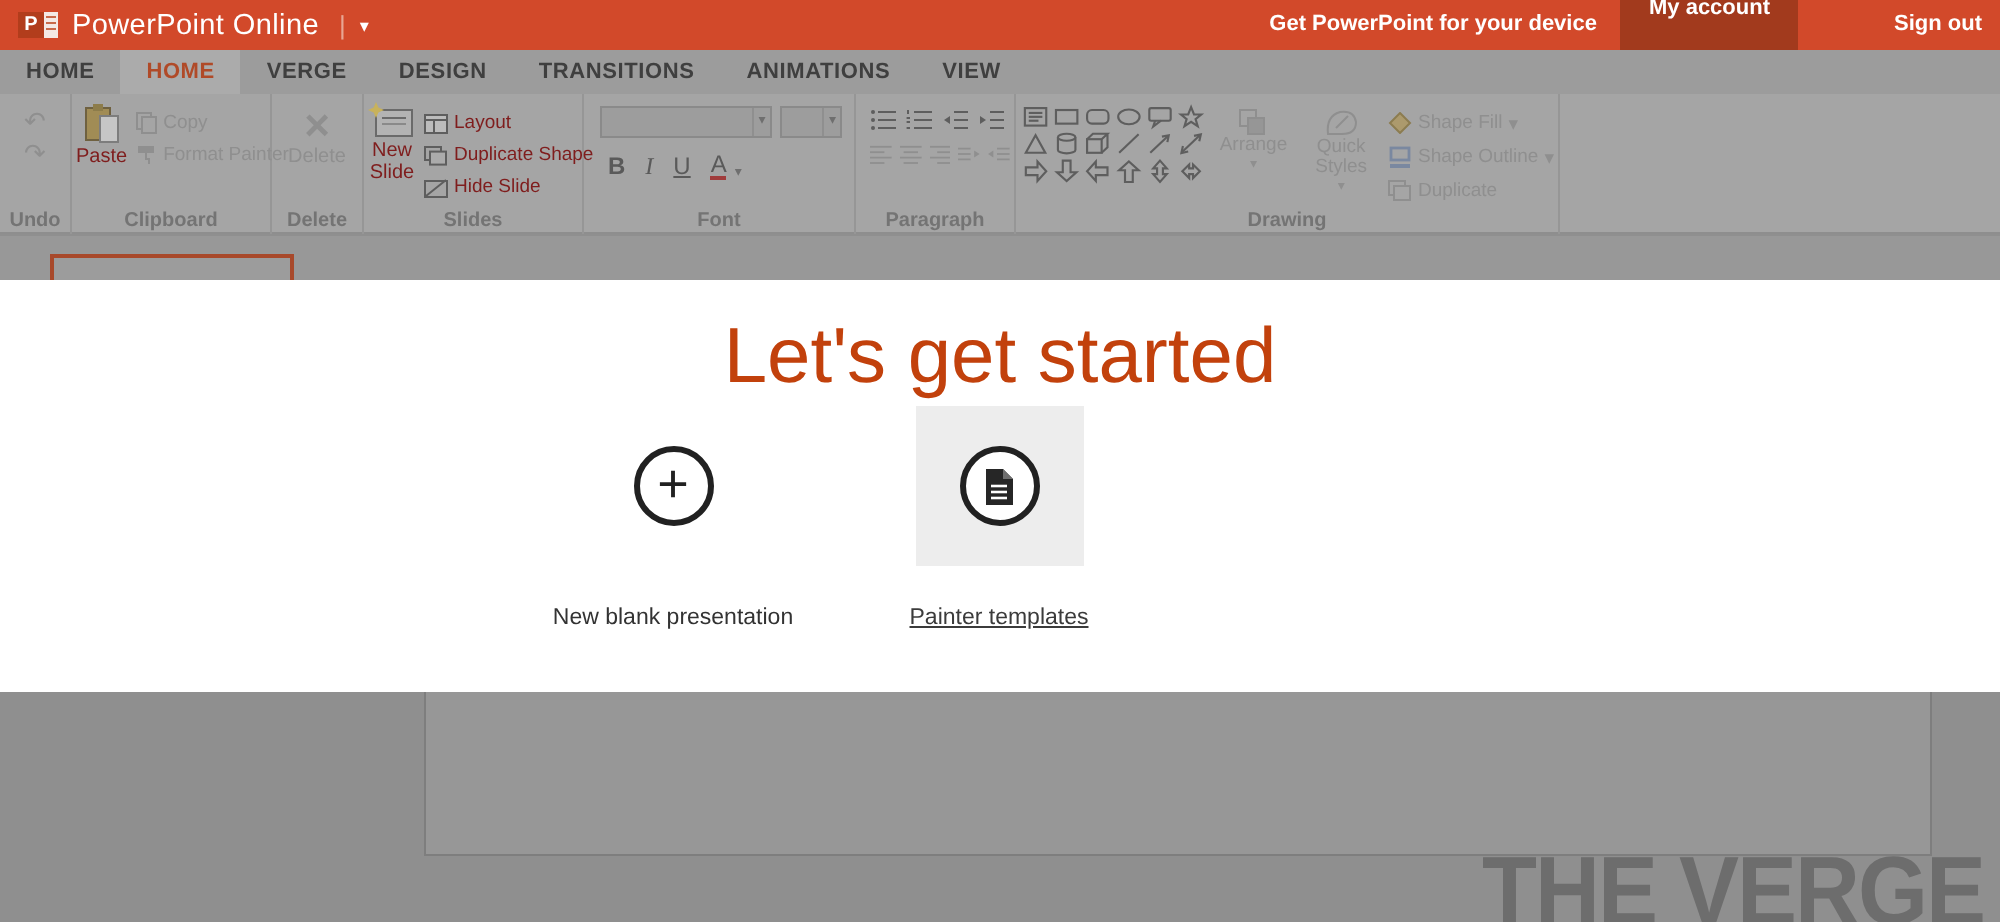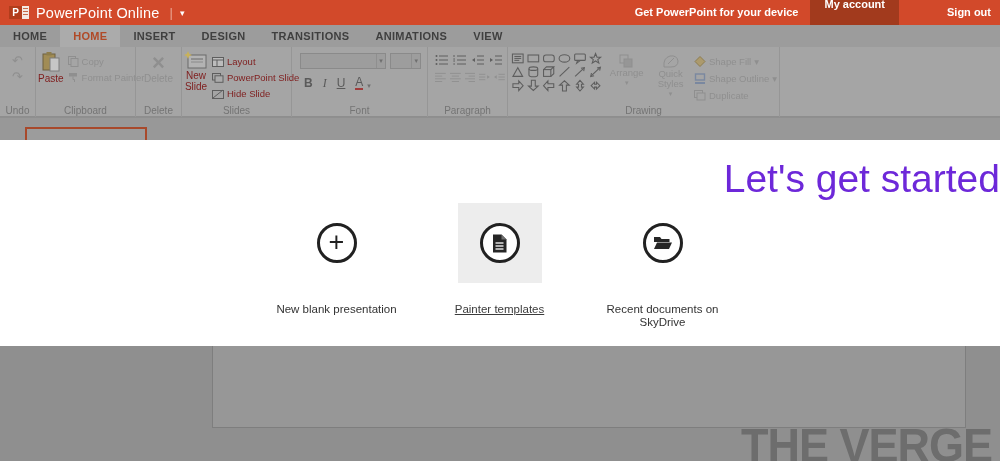--- a/index.html
+++ b/index.html
@@ -28,21 +28,21 @@
   .tabbar { position:absolute; left:0; top:25px; width:1000px; height:22px;
     background:#9c9c9c; display:flex; align-items:stretch; font-size:11px; font-weight:bold; color:#3f3f3f; }
   .tab { padding:0 13px; display:flex; align-items:center; letter-spacing:.3px; cursor:pointer; }
   .tab.active { background:#ababab; color:#b04a28; }
 
   
   .ribbon { position:absolute; left:0; top:47px; width:1000px; height:70px; background:#a5a5a5;
     display:flex; border-bottom:1px solid #8e8e8e; }
   .rgroup { position:relative; height:70px; border-right:1px solid #969696; padding:4px 2px 14px 2px; }
   .rgroup .glabel { position:absolute; bottom:1px; left:0; right:0; text-align:center;
-    font-size:10px; color:#747474; }
+    font-size:10px; color:#747474;font-weight:bold; }
   .g-undo { width:36px; }
   .g-clip { width:100px; }
   .g-del  { width:46px; }
   .g-slides { width:110px; }
   .g-font { width:136px; }
   .g-para { width:80px; }
   .g-draw { width:272px; }
   .g-rest { flex:1; border-right:none; }
 
   .en { color:#7f1d1d; }
@@ -83,21 +83,21 @@
   .stack { display:flex; flex-direction:column; gap:2px; padding-top:3px; }
   .stack .rowbtn { font-size:9.5px; }
 
   
   .understrip { position:absolute; left:0; top:118px; width:1000px; height:22px; background:#989898; }
   .thumb { position:absolute; left:25px; top:9px; width:122px; height:20px;
     border:2px solid #a8492b; background:#9c9c9c; }
 
   
   .modal { position:absolute; left:0; top:140px; width:1000px; height:206px; background:#ffffff; }
-  .modal h1 { margin-top:17px; text-align:right; font-size:39px; font-weight:400; color:#6d28d9; letter-spacing:0; }
+  .modal h1 { margin-top:17px; text-align:center; font-size:39px; font-weight:400; color:#c2410c; letter-spacing:0; }
   .options { position:absolute; left:255px; top:63px; width:490px; display:flex; }
   .opt { width:163px; display:flex; flex-direction:column; align-items:center; cursor:pointer; }
   .iconbox { width:84px; height:80px; display:flex; align-items:center; justify-content:center; }
   .opt.hl .iconbox { background:#ededed; }
   .circle { width:40px; height:40px; border:3.5px solid #212121; border-radius:50%;
     display:flex; align-items:center; justify-content:center; background:#fff; }
   .plus-glyph { font-size:27px; font-weight:400; color:#212121; line-height:26px; margin-top:-2px; }
   .opt-label { margin-top:20px; font-size:11.5px; color:#333; text-align:center; width:130px; line-height:13px; }
   .opt.hl .opt-label { text-decoration:underline; color:#3b3b3b; }
 
@@ -132,21 +132,21 @@
     <div class="top-links">
       <a class="link-getapp">Get PowerPoint for your device</a>
       <a class="link-account">My account</a>
       <a class="link-signout">Sign out</a>
     </div>
   </header>
 
   <nav class="tabbar">
     <div class="tab">HOME</div>
     <div class="tab active">HOME</div>
-    <div class="tab">INSERT</div>
+    <div class="tab">VERGE</div>
     <div class="tab">DESIGN</div>
     <div class="tab">TRANSITIONS</div>
     <div class="tab">ANIMATIONS</div>
     <div class="tab">VIEW</div>
   </nav>
 
   <div class="ribbon">
 
     <div class="rgroup g-undo">
       <div class="col">
@@ -212,21 +212,21 @@
               <line x1="0.5" y1="3" x2="11.5" y2="3" stroke="#5e5e5e"></line>
               <line x1="5" y1="3" x2="5" y2="9.5" stroke="#5e5e5e"></line>
             </svg>
             <span>Layout</span>
           </div>
           <div class="rowbtn">
             <svg width="12" height="10" viewBox="0 0 12 10">
               <rect x="0.5" y="0.5" width="8" height="6.5" fill="none" stroke="#5e5e5e"></rect>
               <rect x="3" y="2.8" width="8" height="6.5" fill="#ababab" stroke="#5e5e5e"></rect>
             </svg>
-            <span>PowerPoint Slide</span>
+            <span>Duplicate Shape</span>
           </div>
           <div class="rowbtn">
             <svg width="12" height="10" viewBox="0 0 12 10">
               <rect x="0.5" y="1.5" width="11" height="8" fill="none" stroke="#5e5e5e"></rect>
               <line x1="1" y1="9" x2="11" y2="1" stroke="#5e5e5e"></line>
             </svg>
             <span>Hide Slide</span>
           </div>
         </div>
       </div>
@@ -477,31 +477,20 @@
                   <line x1="3.5" y1="9" x2="11.5" y2="9"></line>
                   <line x1="3.5" y1="12" x2="11.5" y2="12"></line>
                   <line x1="3.5" y1="15" x2="11.5" y2="15"></line>
                 </g>
             </svg>
           </div>
         </div>
         <div class="opt-label">Painter templates</div>
       </div>
 
-      <div class="opt">
-        <div class="iconbox">
-          <div class="circle">
-            <svg width="19" height="14" viewBox="0 0 19 14">
-              <path d="M1,1 h6 l1.5,2 h8 v3 h-15.5 z" fill="#262626"></path>
-              <path d="M1,13 L4,6.5 H19 L16,13 Z" fill="#262626"></path>
-            </svg>
-          </div>
-        </div>
-        <div class="opt-label">Recent documents on SkyDrive</div>
-      </div>
 
     </div>
   </section>
 
   <div class="canvas-area">
     <div class="slide-canvas"></div>
     <div class="watermark">THE VERGE</div>
   </div>
 
 </div>

